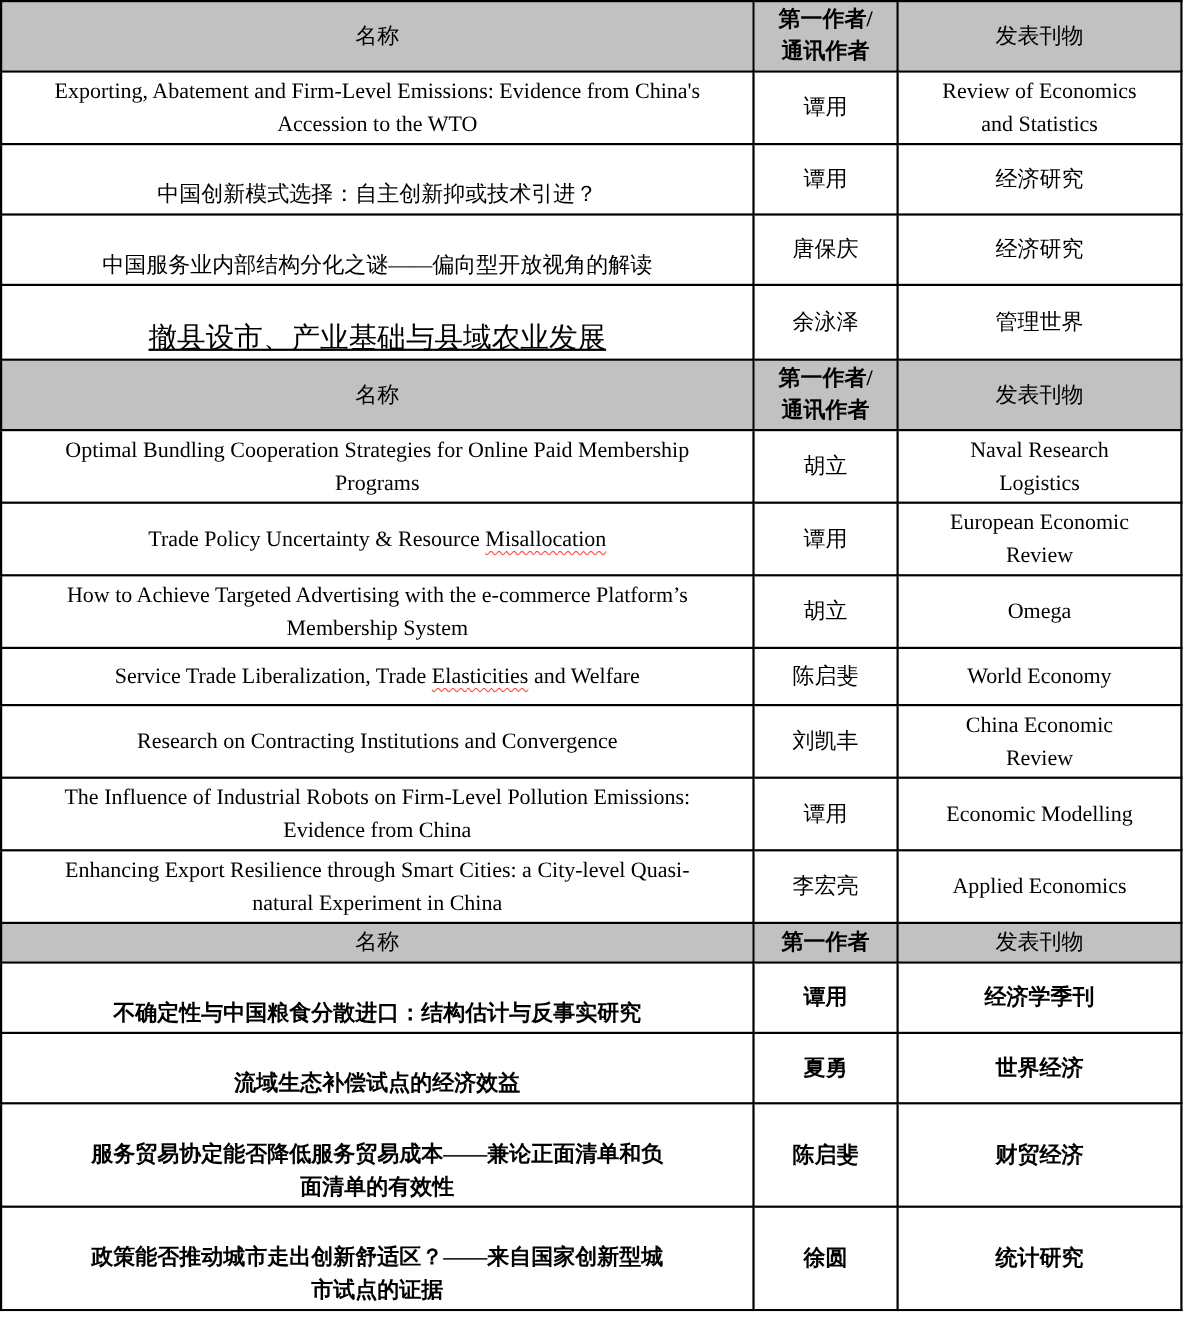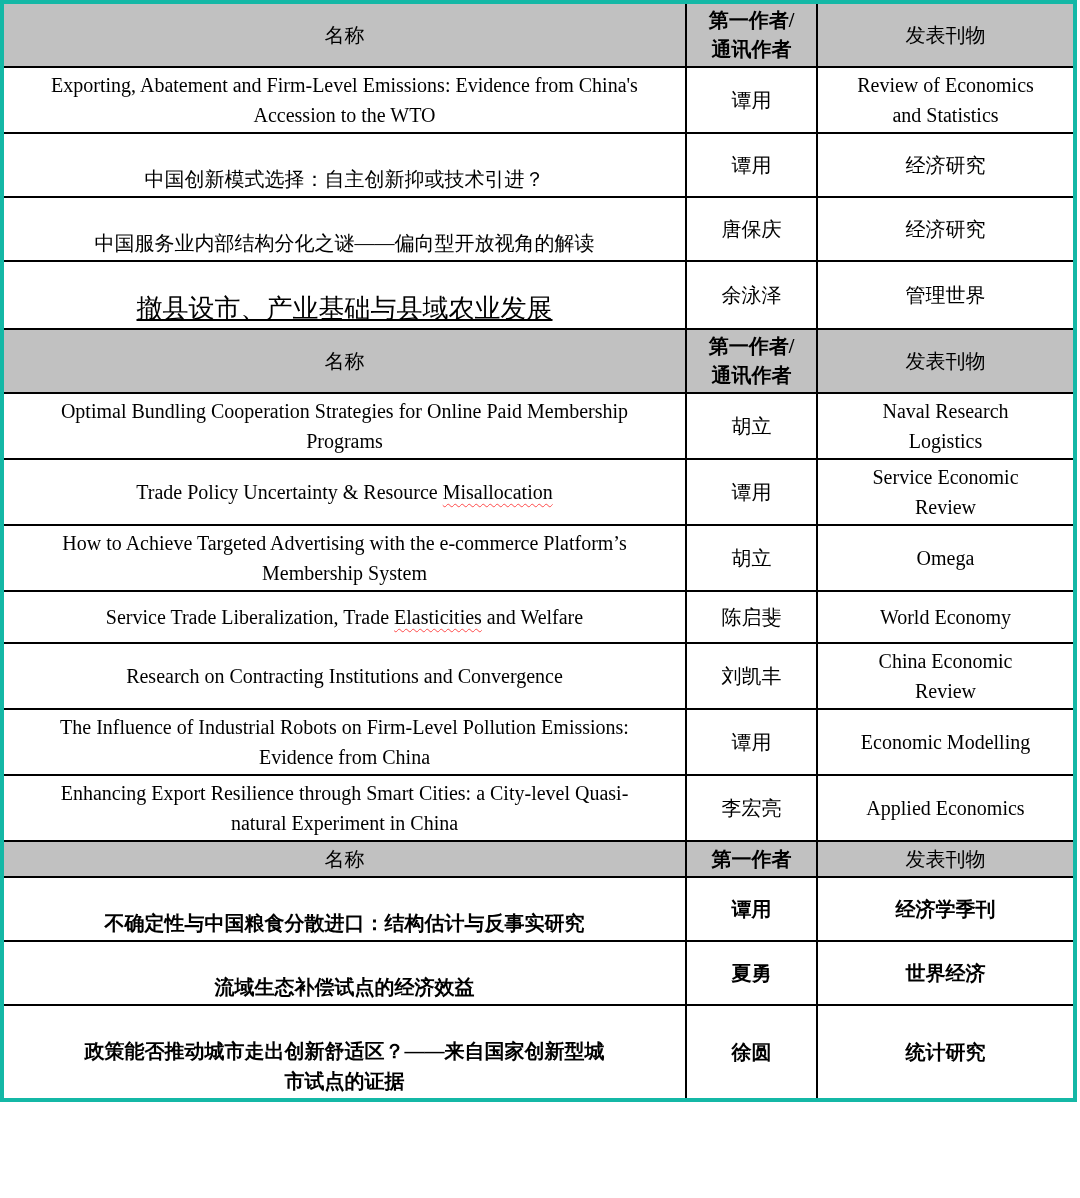--- a/index.html
+++ b/index.html
@@ -9,21 +9,21 @@
     width: 1080px;
   }
   body {
     font-family: "Liberation Serif", "DejaVu Serif", serif;
     color: #000000;
   }
   table.pubs {
     border-collapse: collapse;
     table-layout: fixed;
     width: 1073px;
-    border: 4px solid #14b8a6;
+    border: 2px solid #14b8a6;
   }
   td, th {
     border: 2px solid #000000;
     text-align: center;
     vertical-align: middle;
     padding: 2px 8px;
     font-weight: normal;
     font-size: 20px;
     line-height: 30px;
     overflow: hidden;
@@ -98,21 +98,21 @@
         <th>发表刊物</th>
       </tr>
       <tr class="s2">
         <td><span class="title-inner"><span>Optimal Bundling Cooperation Strategies for Online Paid Membership Programs</span></span></td>
         <td><span>胡立</span></td>
         <td><span class="journal-inner">Naval Research Logistics</span></td>
       </tr>
       <tr class="s2">
         <td><span class="title-inner"><span>Trade Policy Uncertainty &amp; Resource </span><span class="spell">Misallocation</span></span></td>
         <td><span>谭用</span></td>
-        <td><span class="journal-inner">Service Economic Review</span></td>
+        <td><span class="journal-inner">European Economic Review</span></td>
       </tr>
       <tr class="s2">
         <td><span class="title-inner"><span>How to Achieve Targeted Advertising with the e-commerce Platform’s Membership System</span></span></td>
         <td><span>胡立</span></td>
         <td><span class="journal-inner">Omega</span></td>
       </tr>
       <tr class="s2">
         <td><span class="title-inner"><span>Service Trade Liberalization, Trade </span><span class="spell">Elasticities</span><span> and Welfare</span></span></td>
         <td><span>陈启斐</span></td>
         <td><span class="journal-inner">World Economy</span></td>
@@ -141,18 +141,23 @@
         <td><span class="title-inner zh"><span>不确定性与中国粮食分散进口：结构估计与反事实研究</span></span></td>
         <td><span>谭用</span></td>
         <td><span class="journal-inner">经济学季刊</span></td>
       </tr>
       <tr class="s3">
         <td><span class="title-inner zh"><span>流域生态补偿试点的经济效益</span></span></td>
         <td><span>夏勇</span></td>
         <td><span class="journal-inner">世界经济</span></td>
       </tr>
       <tr class="s3">
+        <td><span class="title-inner zh"><span>服务贸易协定能否降低服务贸易成本——兼论正面清单和负面清单的有效性</span></span></td>
+        <td><span>陈启斐</span></td>
+        <td><span class="journal-inner">财贸经济</span></td>
+      </tr>
+      <tr class="s3">
         <td><span class="title-inner zh"><span>政策能否推动城市走出创新舒适区？——来自国家创新型城市试点的证据</span></span></td>
         <td><span>徐圆</span></td>
         <td><span class="journal-inner">统计研究</span></td>
       </tr>
     </tbody>
 </table>
 
 </body></html>

